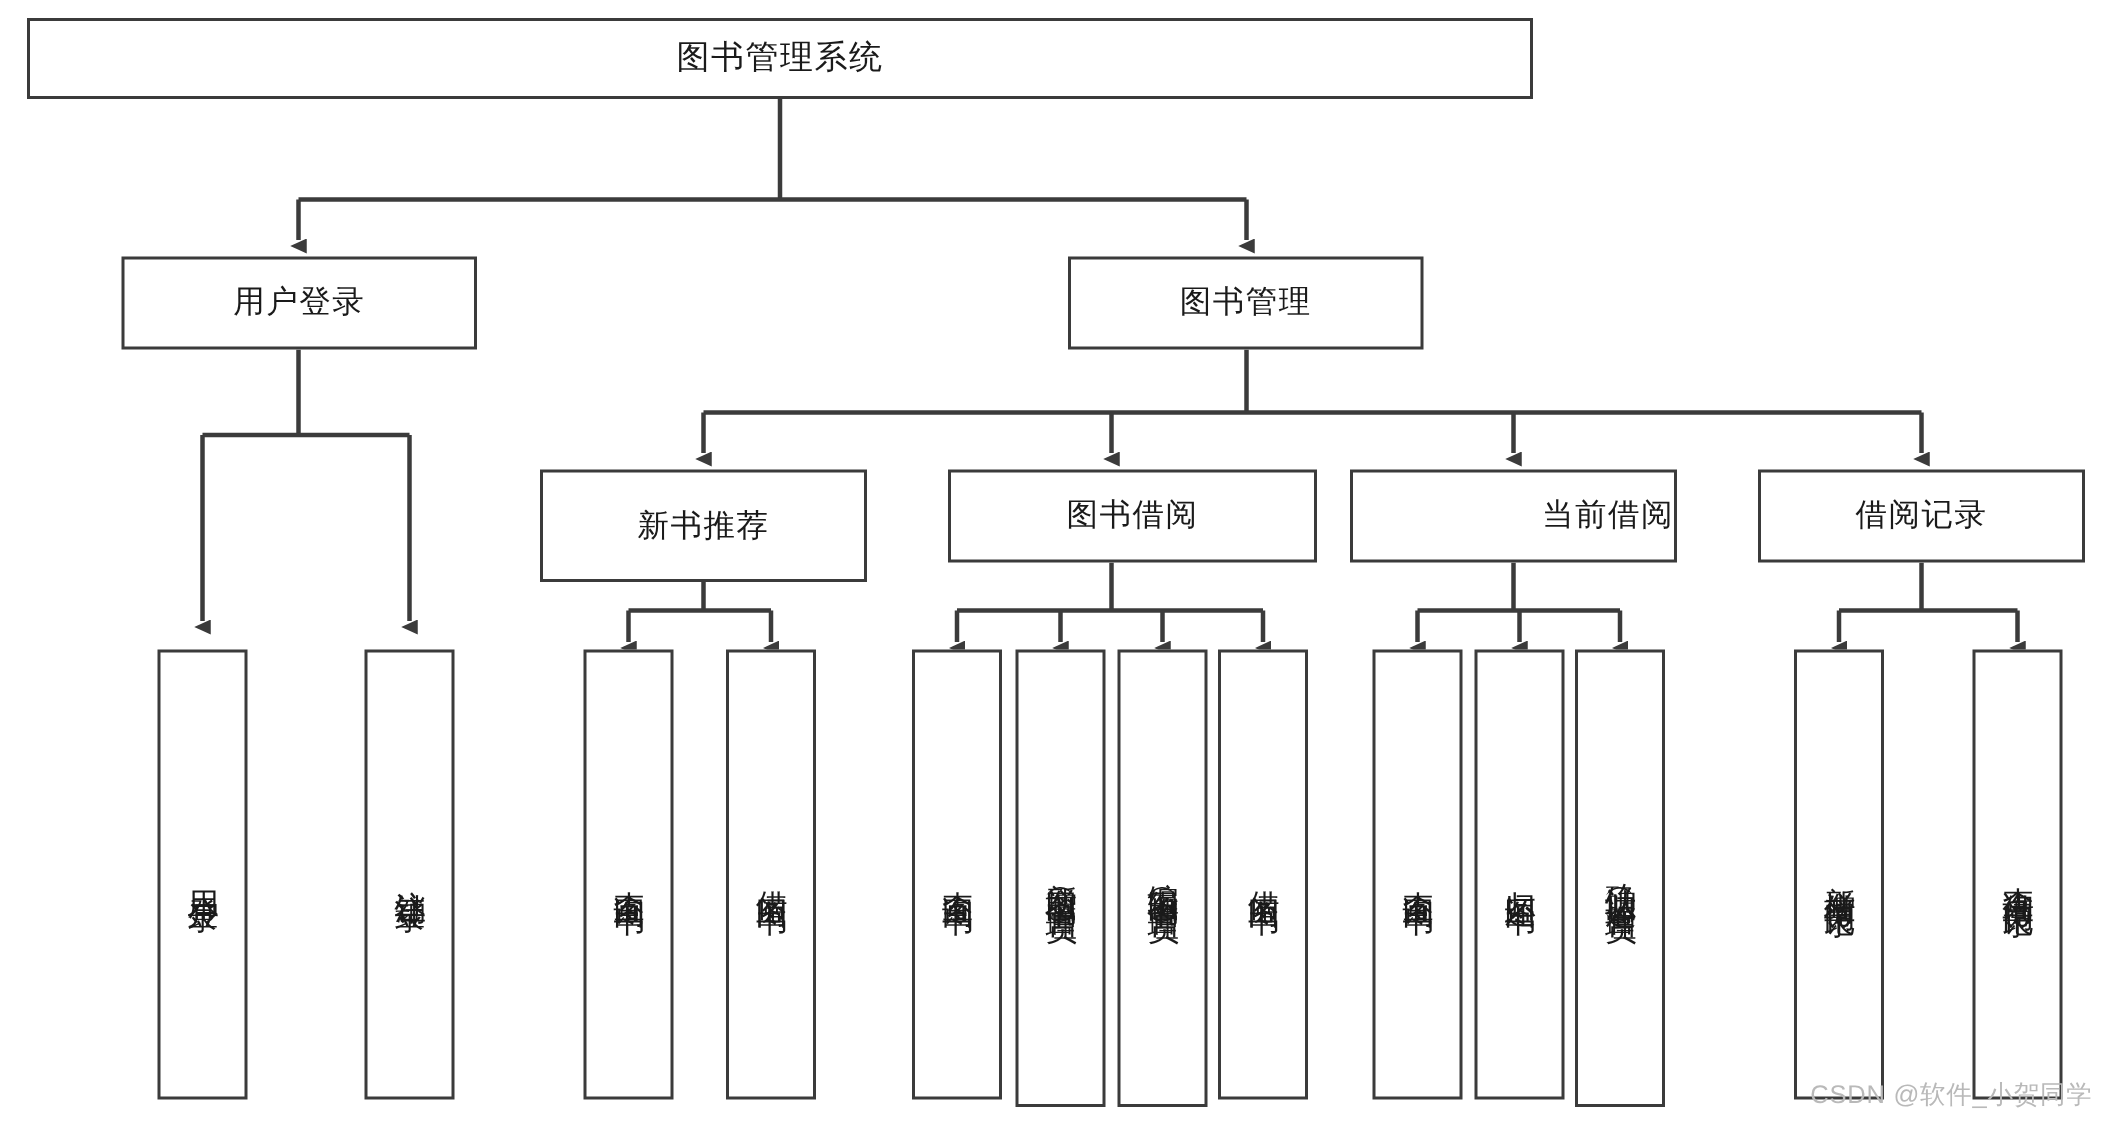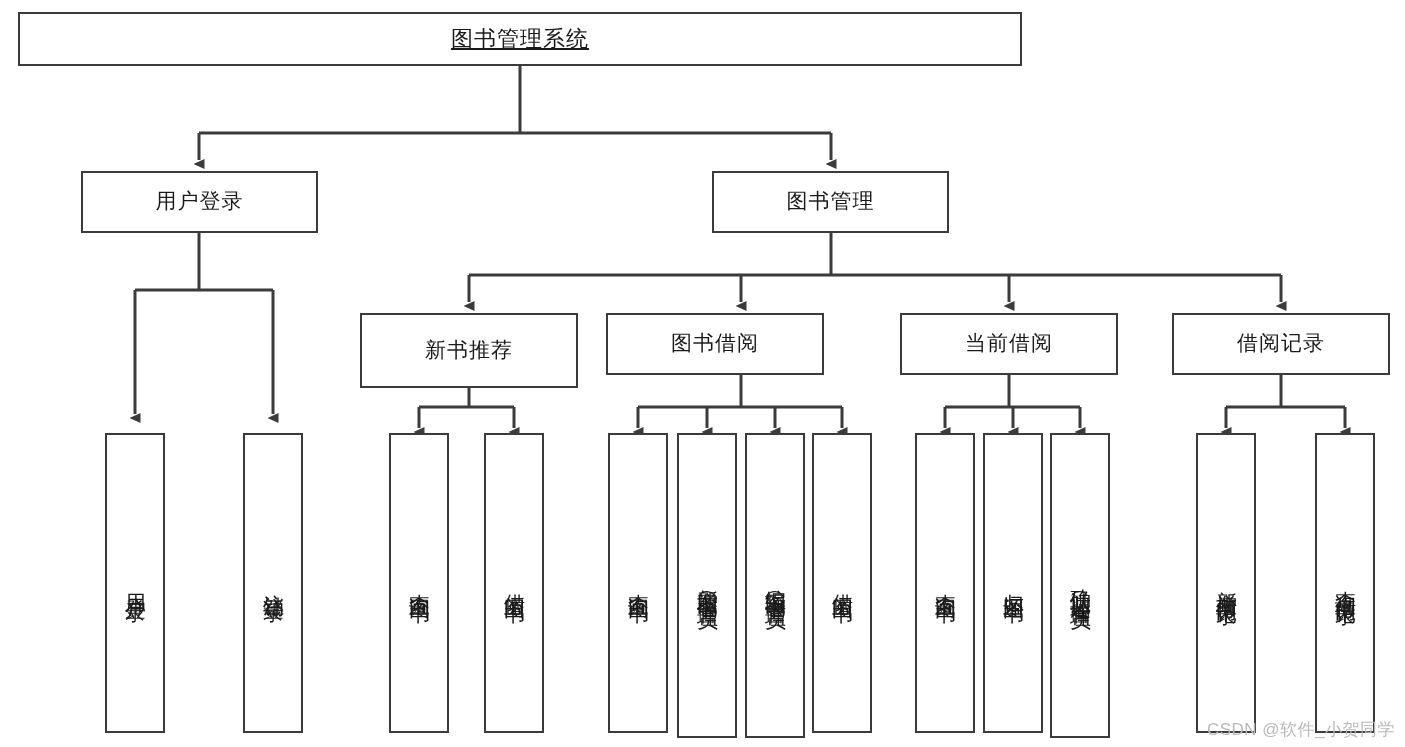--- a/index.html
+++ b/index.html
@@ -121,38 +121,38 @@
       <path d="M1013,407 L1013,428" marker-end="url(#arrow)"></path>
       <path d="M1080,407 L1080,428" marker-end="url(#arrow)"></path>
 
       <path d="M1281,375 L1281,407"></path>
       <path d="M1226,407 L1345,407"></path>
       <path d="M1226,407 L1226,428" marker-end="url(#arrow)"></path>
       <path d="M1345,407 L1345,428" marker-end="url(#arrow)"></path>
     </g>
   </svg>
 
-  <div class="node h root" style="left:18px; top:12px; width:1004px; height:54px;text-decoration:underline;">
+  <div class="node h root" style="left:18px; top:12px; width:1004px; height:54px;">
     <span>图书管理系统</span>
   </div>
 
   <div class="node h" style="left:81px; top:171px; width:237px; height:62px;">
     <span>用户登录</span>
   </div>
   <div class="node h" style="left:712px; top:171px; width:237px; height:62px;">
     <span>图书管理</span>
   </div>
 
   <div class="node h" style="left:360px; top:313px; width:218px; height:75px;">
     <span>新书推荐</span>
   </div>
-  <div class="node h" style="left:606px; top:313px; width:218px; height:62px;font-family:Liberation Serif, serif;">
+  <div class="node h" style="left:632px; top:313px; width:246px; height:62px;font-family:Liberation Serif, serif;">
     <span>图书借阅</span>
   </div>
-  <div class="node h" style="left:900px; top:313px; width:218px; height:62px;">
+  <div class="node h" style="left:900px; top:313px; width:218px; height:62px;justify-content:flex-end;">
     <span>当前借阅</span>
   </div>
   <div class="node h" style="left:1172px; top:313px; width:218px; height:62px;text-align:center;">
     <span>借阅记录</span>
   </div>
 
   <div class="node v" style="left:105px; top:433px; width:60px; height:300px;">
     <span class="vtext">用户登录</span>
   </div>
   <div class="node v" style="left:243px; top:433px; width:60px; height:300px;">

